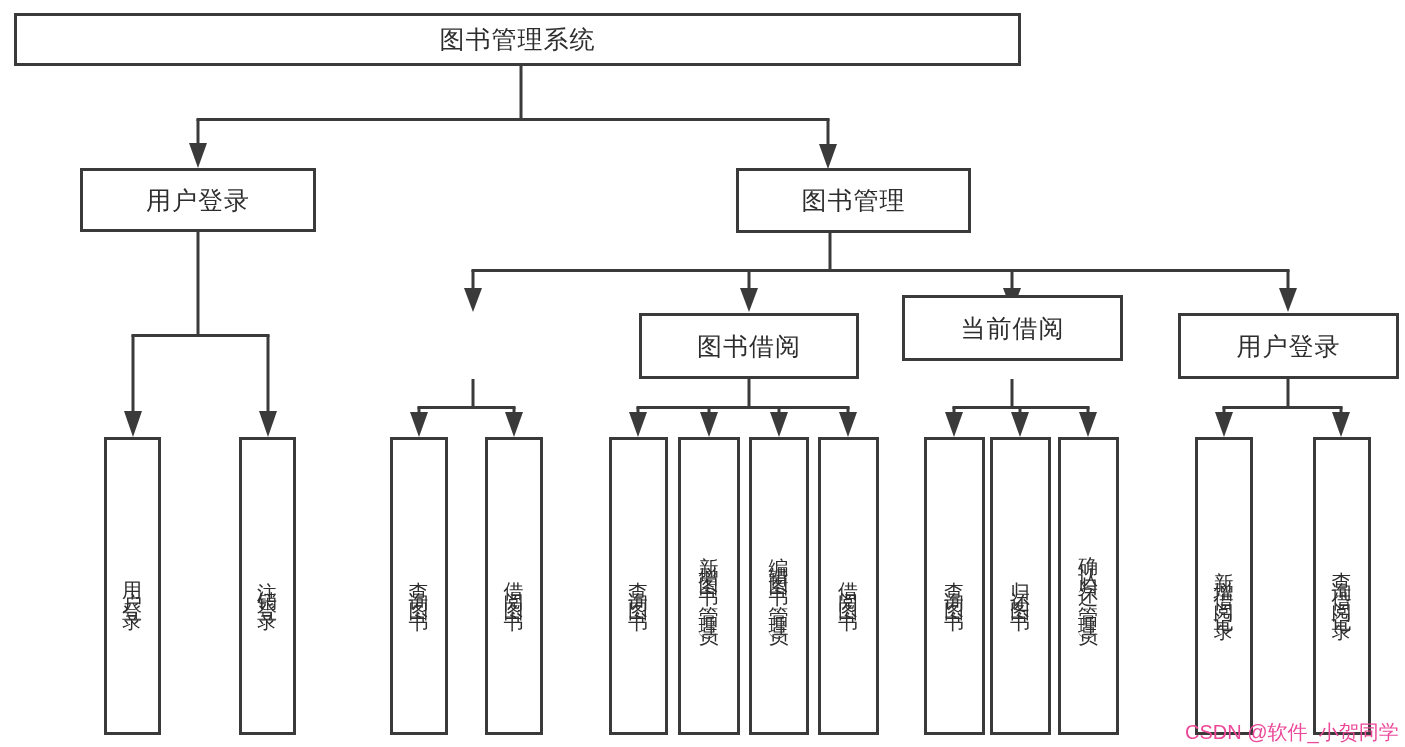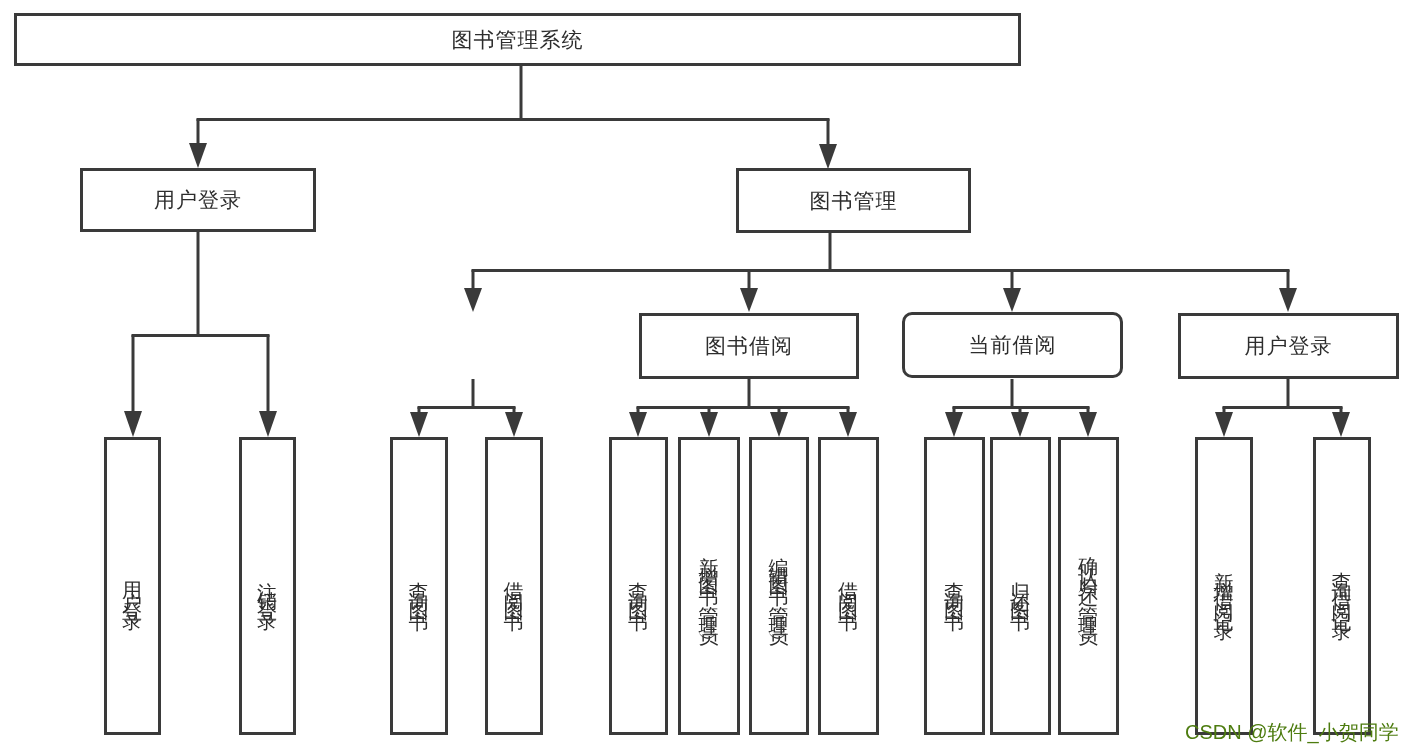--- a/index.html
+++ b/index.html
@@ -22,39 +22,39 @@
     box-sizing: border-box;
     border: 3px solid #3a3a3a;
     background: #ffffff;
     display: flex;
     align-items: center;
     justify-content: center;
     color: #2d2d2d;
     z-index: 2;
   }
   .node.h span {
-    font-size: 21px;
+    font-size: 25px;
     letter-spacing: 1px;
     white-space: nowrap;
     text-align: right;
   }
   .node.v span {
     writing-mode: vertical-rl;
     font-size: 20px;
     letter-spacing: 10px;
     line-height: 1;
     white-space: nowrap;
   }
   
   #n-root  { left: 14px;   top: 13px;  width: 1007px; height: 53px; }
   #n-l2-0  { left: 80px;   top: 168px; width: 236px;  height: 64px; }
   #n-l2-1  { left: 736px;  top: 168px; width: 235px;  height: 65px; }
   #n-l3-0  { left: 363px;  top: 313px; width: 220px;  height: 66px; }
   #n-l3-1  { left: 639px;  top: 313px; width: 220px;  height: 66px; }
-  #n-l3-2  { left: 902px;  top: 312px; width: 221px;  height: 66px; border-radius: 10px; }
+  #n-l3-2  { left: 902px;  top: 295px; width: 221px;  height: 66px; }
   #n-l3-3  { left: 1178px; top: 313px; width: 221px;  height: 66px; }
   
   .leaf { top: 437px; height: 298px; }
   #n-leaf-0  { left: 104px;  width: 57px; }
   #n-leaf-1  { left: 239px;  width: 57px; }
   #n-leaf-2  { left: 390px;  width: 58px; }
   #n-leaf-3  { left: 485px;  width: 58px; }
   #n-leaf-4  { left: 609px;  width: 59px; }
   #n-leaf-5  { left: 678px;  width: 62px; }
   #n-leaf-6  { left: 749px;  width: 60px; }
@@ -62,21 +62,21 @@
   #n-leaf-8  { left: 924px;  width: 61px; }
   #n-leaf-9  { left: 990px;  width: 61px; }
   #n-leaf-10 { left: 1058px; width: 61px; }
   #n-leaf-11 { left: 1195px; width: 58px; }
   #n-leaf-12 { left: 1313px; width: 58px; }
   #watermark {
     position: absolute;
     left: 1185px;
     top: 719px;
     font-size: 20px;
-    color: #4d7c0f;
+    color: #ec4899;
     white-space: nowrap;
     z-index: 5;
   }
 </style>
 </head>
 <body>
 
 <div id="stage">
 
   <svg id="connectors" viewBox="0 0 1405 747" xmlns="http://www.w3.org/2000/svg">

